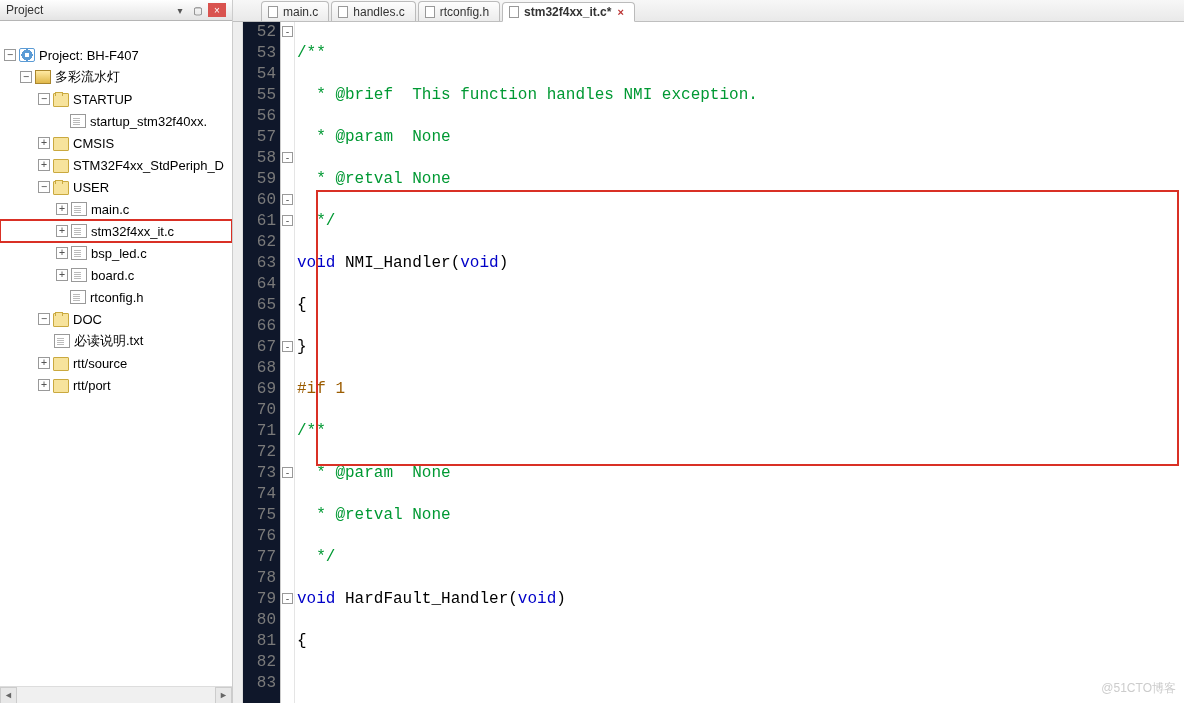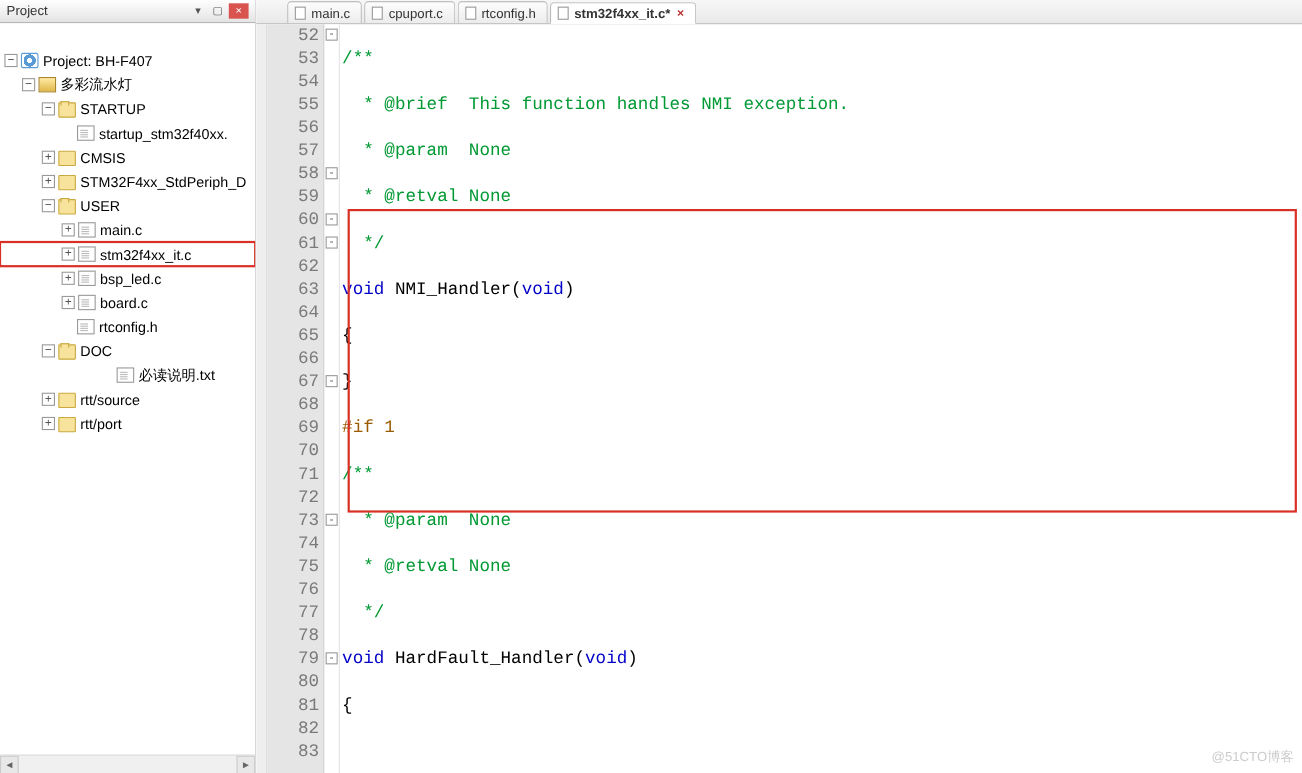--- a/index.html
+++ b/index.html
@@ -199,22 +199,22 @@
     font-size: 16px;
     line-height: 21px;
     position: relative;
   }
   .vgray {
     width: 10px;
     background: #eee;
     border-right: 1px solid #ddd;
   }
   .gutter {
-    width: 52px;
-    background: #e5e5e5;
+    width: 38px;
+    background: #0f172a;
     border-right: 1px solid #ccc;
     text-align: right;
     color: #7a7a7a;
     padding-right: 4px;
   }
   .fold-col {
     width: 14px;
     background: #fff;
     border-right: 1px solid #e5e5e5;
     position: relative;
@@ -328,21 +328,21 @@
       </div>
       <div class="tree-row" style="padding-left:70px">
         <span class="icon file-icon"></span>
         <span class="tree-label">rtconfig.h</span>
       </div>
       <div class="tree-row" style="padding-left:38px">
         <span class="exp">−</span>
         <span class="icon folder-open"></span>
         <span class="tree-label">DOC</span>
       </div>
-      <div class="tree-row" style="padding-left:106px">
+      <div class="tree-row" style="padding-left:54px">
         <span class="icon file-icon"></span>
         <span class="tree-label">必读说明.txt</span>
       </div>
       <div class="tree-row" style="padding-left:38px">
         <span class="exp">+</span>
         <span class="icon folder-closed"></span>
         <span class="tree-label">rtt/source</span>
       </div>
       <div class="tree-row" style="padding-left:38px">
         <span class="exp">+</span>
@@ -359,21 +359,21 @@
   </div>
 
   <div class="editor-area">
     <div class="tabs">
       <div class="tab">
         <span class="dot"></span>
         <span>main.c</span>
       </div>
       <div class="tab">
         <span class="dot"></span>
-        <span>cpuport.c</span>
+        <span>handles.c</span>
       </div>
       <div class="tab">
         <span class="dot"></span>
         <span>rtconfig.h</span>
       </div>
       <div class="tab active">
         <span class="dot"></span>
         <span>stm32f4xx_it.c*</span>
         <span class="close">×</span>
       </div>

